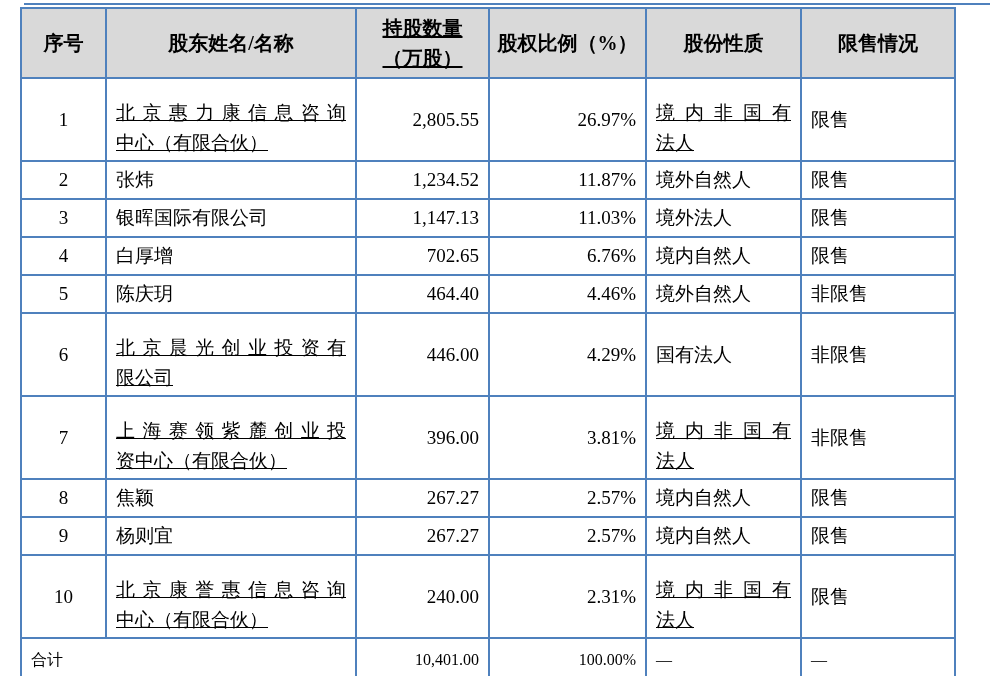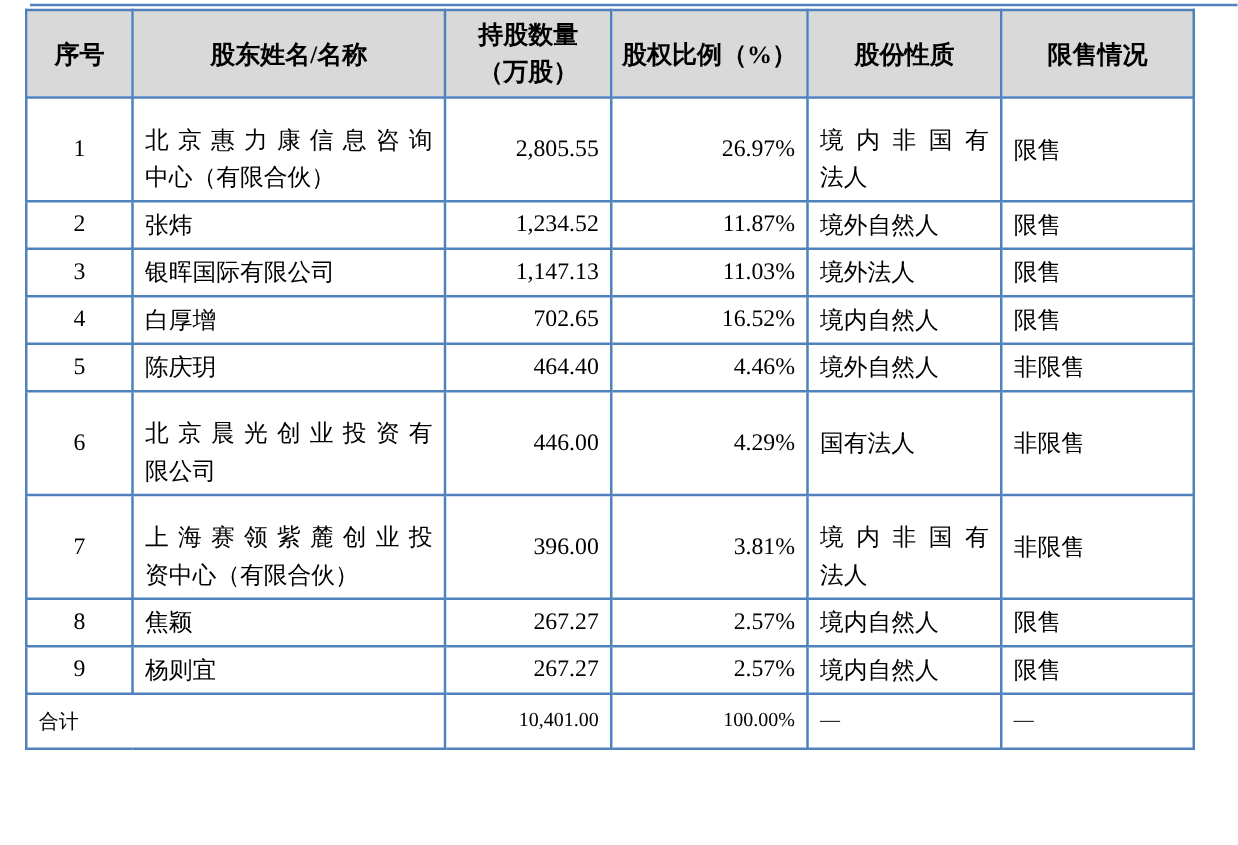--- a/index.html
+++ b/index.html
@@ -25,21 +25,21 @@
   }
   .sh-table td{font-size:19px;padding:2px 9px;}
   thead tr{height:70px;}
   tr.tall{height:70px;}
   tr.short{height:38px;}
   .c-index{text-align:center;padding:2px 2px;}
   .c-name{text-align:left;}
   .c-num{text-align:right;padding-right:10px;}
   .c-center{text-align:left;}
   .c-left{text-align:left;}
-  .ln{display:block;line-height:30px;}
+  .ln{display:block;line-height:30px;text-decoration:underline;}
   .jcell .ln-first{text-align:justify;text-align-last:justify;margin-top:17px;}
   tr.total-row td{font-weight:normal;font-size:16px;height:38px;}
 </style>
 </head>
 <body>
 
 <div class="top-rule"></div>
 
 <table class="sh-table">
   <colgroup>
@@ -91,21 +91,21 @@
         <td class="c-name jcell">银晖国际有限公司</td>
         <td class="c-num">1,147.13</td>
         <td class="c-num">11.03%</td>
         <td class="c-left jcell">境外法人</td>
         <td class="c-center">限售</td>
       </tr>
       <tr class="short">
         <td class="c-index">4</td>
         <td class="c-name jcell">白厚增</td>
         <td class="c-num">702.65</td>
-        <td class="c-num">16.52%</td>
+        <td class="c-num">6.76%</td>
         <td class="c-left jcell">境内自然人</td>
         <td class="c-center">限售</td>
       </tr>
       <tr class="short">
         <td class="c-index">5</td>
         <td class="c-name jcell">陈庆玥</td>
         <td class="c-num">464.40</td>
         <td class="c-num">4.46%</td>
         <td class="c-left jcell">境外自然人</td>
         <td class="c-center">非限售</td>
@@ -144,20 +144,34 @@
         <td class="c-center">限售</td>
       </tr>
       <tr class="short">
         <td class="c-index">9</td>
         <td class="c-name jcell">杨则宜</td>
         <td class="c-num">267.27</td>
         <td class="c-num">2.57%</td>
         <td class="c-left jcell">境内自然人</td>
         <td class="c-center">限售</td>
       </tr>
+      <tr class="tall">
+        <td class="c-index">10</td>
+        <td class="c-name jcell">
+          <span class="ln ln-first">北京康誉惠信息咨询</span>
+          <span class="ln ln-last">中心（有限合伙）</span>
+        </td>
+        <td class="c-num">240.00</td>
+        <td class="c-num">2.31%</td>
+        <td class="c-left jcell">
+          <span class="ln ln-first">境内非国有</span>
+          <span class="ln ln-last">法人</span>
+        </td>
+        <td class="c-center">限售</td>
+      </tr>
     </tbody>
   <tfoot>
     <tr class="total-row">
       <td class="c-center" colspan="2">合计</td>
       <td class="c-num">10,401.00</td>
       <td class="c-num">100.00%</td>
       <td class="c-center">—</td>
       <td class="c-center">—</td>
     </tr>
   </tfoot>

